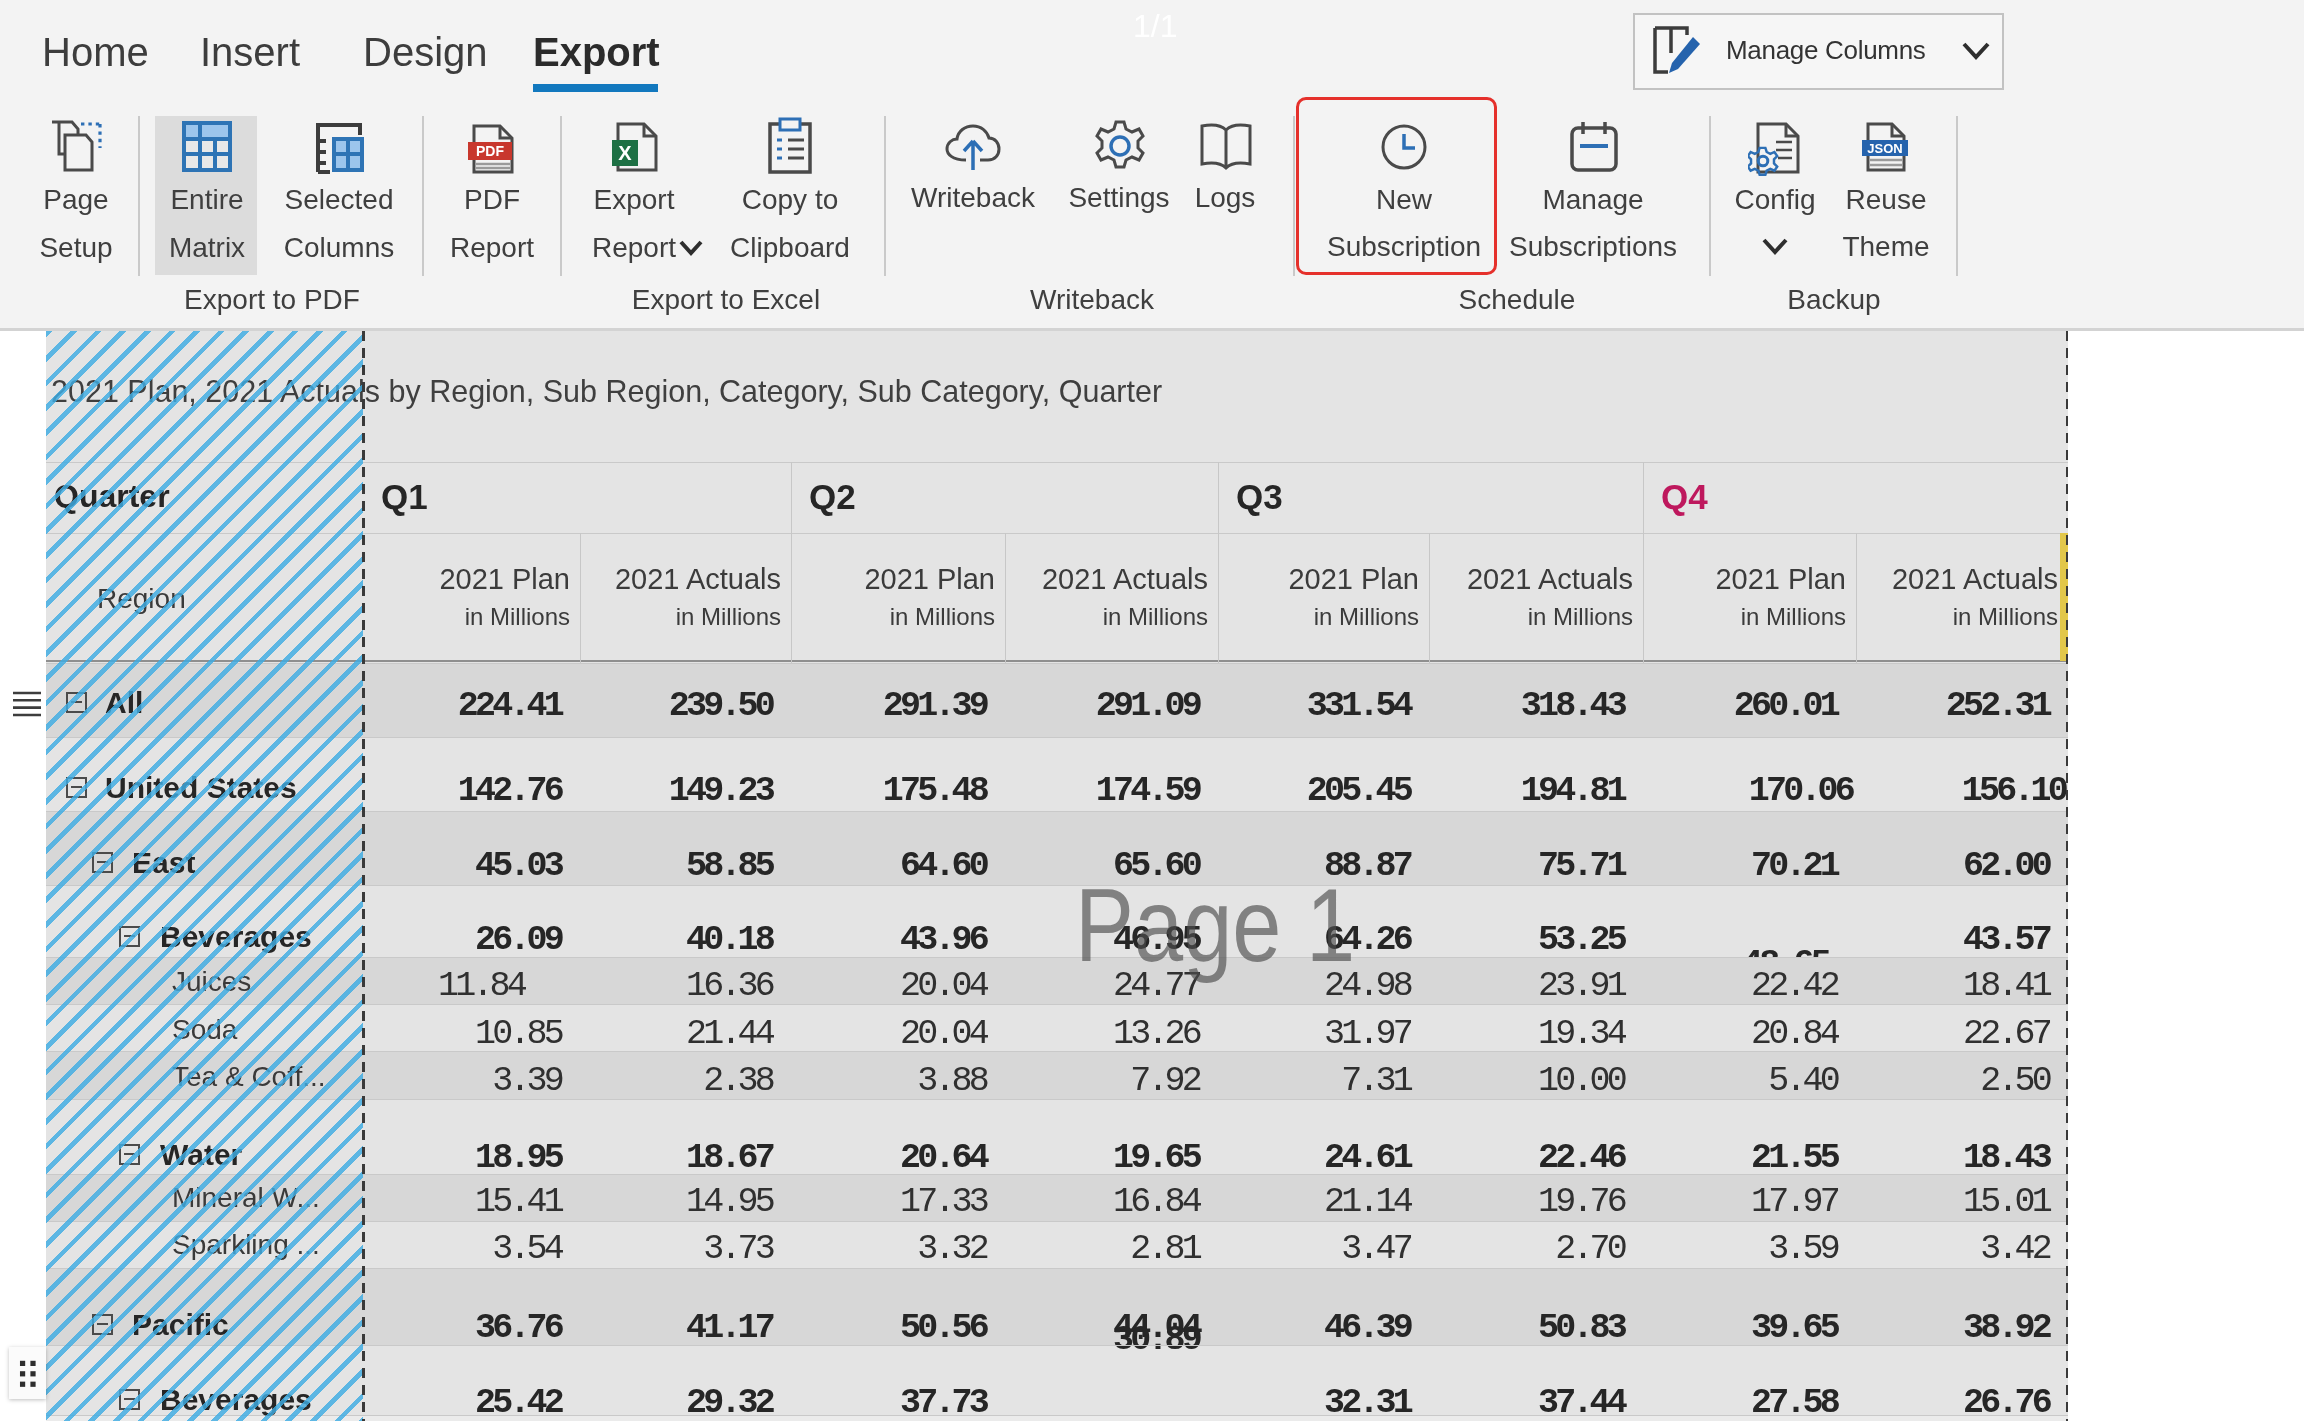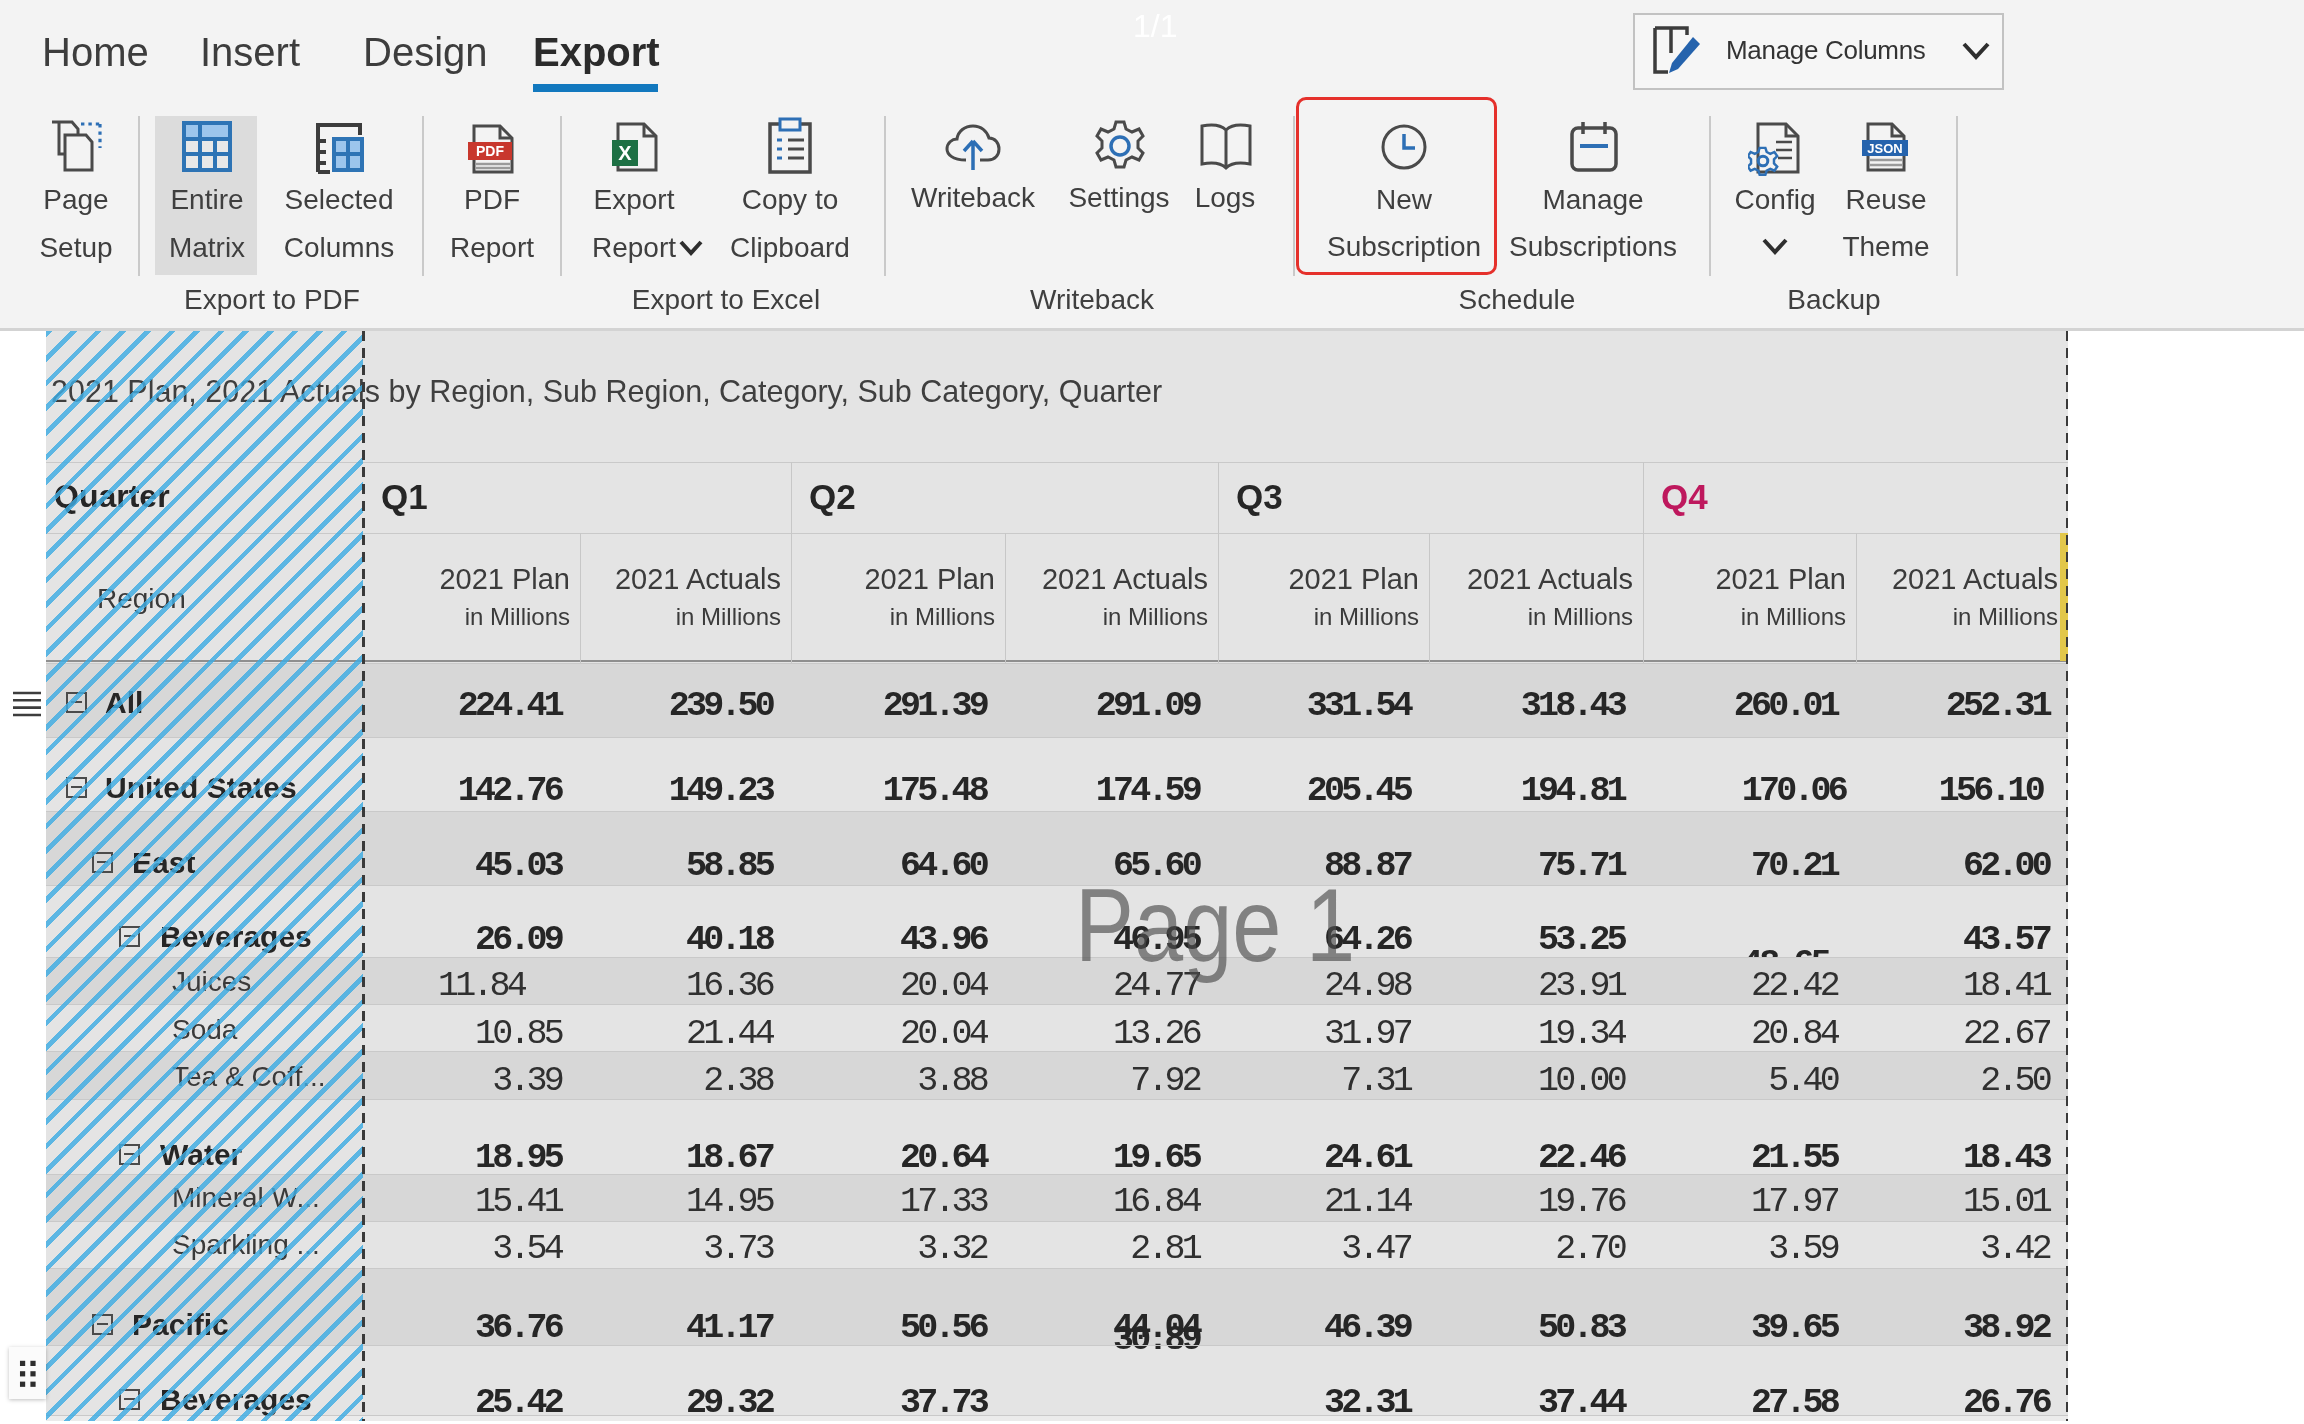--- a/index.html
+++ b/index.html
@@ -229,22 +229,22 @@
 <div class="row light" style="top:407px;height:74px;"></div>
 <div class="rowsep" style="top:406px;z-index:2;"></div>
 <div class="ebox" style="left:20px;top:446px;z-index:3;"></div>
 <div class="lbl plbl" style="left:59px;top:440px;z-index:3;">United States</div>
 <div class="num bnum" style="right:1507px;top:440px;">142.76</div>
 <div class="num bnum" style="right:1296px;top:440px;">149.23</div>
 <div class="num bnum" style="right:1082px;top:440px;">175.48</div>
 <div class="num bnum" style="right:869px;top:440px;">174.59</div>
 <div class="num bnum" style="right:658px;top:440px;">205.45</div>
 <div class="num bnum" style="right:444px;top:440px;">194.81</div>
-<div class="num bnum" style="right:223px;top:440px;text-align:center;">170.06</div>
-<div class="num bnum" style="right:26px;top:440px;">156.10</div>
+<div class="num bnum" style="right:216px;top:440px;text-align:center;">170.06</div>
+<div class="num bnum" style="right:3px;top:440px;">156.10</div>
 <div class="row dark" style="top:481px;height:74px;"></div>
 <div class="rowsep" style="top:480px;z-index:2;"></div>
 <div class="ebox" style="left:46px;top:521px;z-index:3;"></div>
 <div class="lbl plbl" style="left:86px;top:515px;z-index:3;">East</div>
 <div class="num bnum" style="right:1507px;top:515px;">45.03</div>
 <div class="num bnum" style="right:1296px;top:515px;">58.85</div>
 <div class="num bnum" style="right:1082px;top:515px;">64.60</div>
 <div class="num bnum" style="right:869px;top:515px;">65.60</div>
 <div class="num bnum" style="right:658px;top:515px;">88.87</div>
 <div class="num bnum" style="right:444px;top:515px;">75.71</div>

